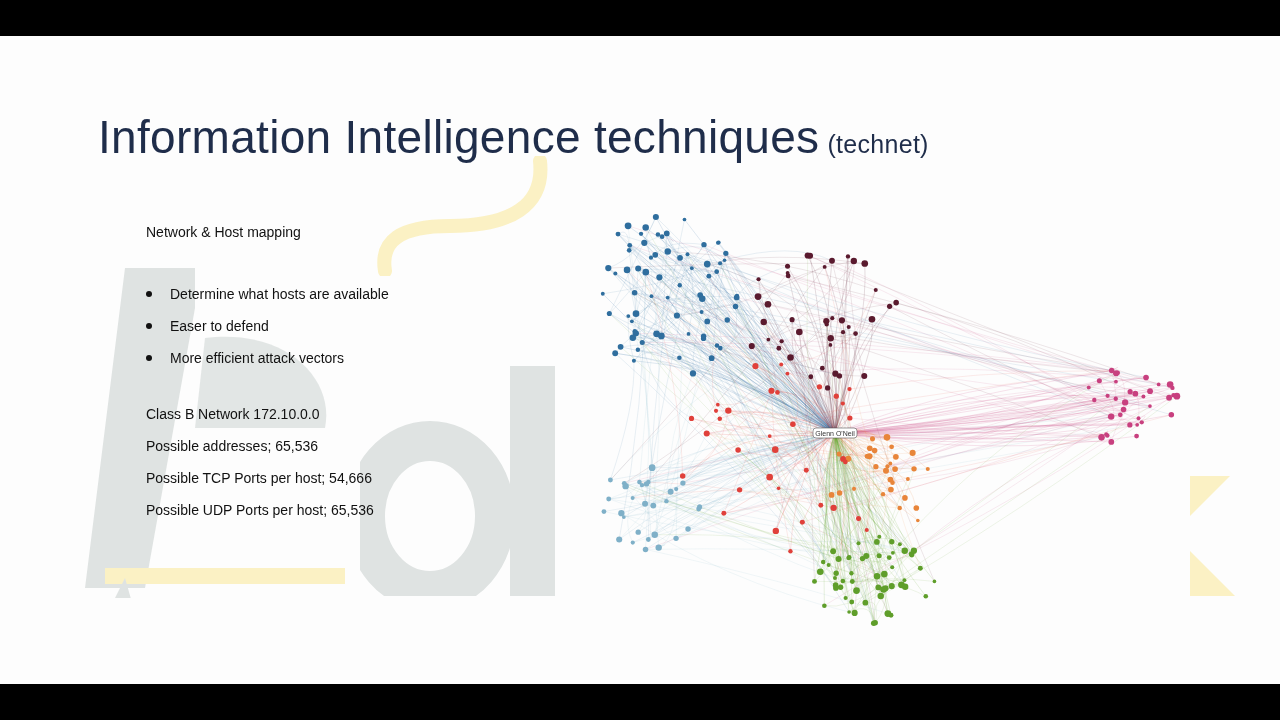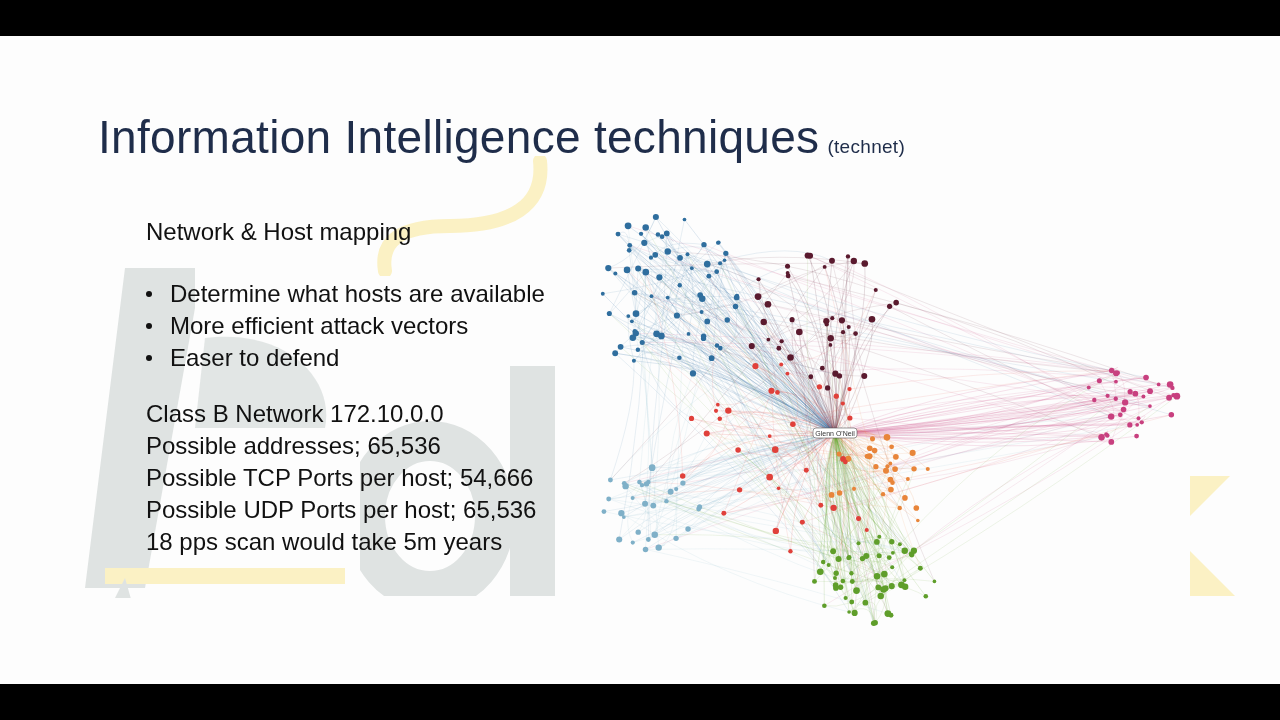--- a/index.html
+++ b/index.html
@@ -4,22 +4,22 @@
 <style>
   html,body{margin:0;padding:0;}
   body{width:1280px;height:720px;background:#000;position:relative;overflow:hidden;font-family:"Liberation Sans",sans-serif;}
   .slide{position:absolute;left:0;top:36px;width:1280px;height:648px;background:#fdfdfd;overflow:hidden;}
   .wm{position:absolute;}
   .wm-e{left:85px;top:232px;width:300px;height:330px;}
   .wm-d{left:360px;top:330px;width:200px;height:230px;}
   .wm-swirl{left:360px;top:120px;width:200px;height:120px;}
   .wm-k{left:1190px;top:440px;width:50px;height:125px;}
   .title{position:absolute;left:98px;top:74px;color:#1f2d4a;font-size:46px;letter-spacing:0.3px;white-space:nowrap;font-family:"Liberation Sans",sans-serif;font-weight:normal;}
-  .title .sub{font-size:19px;margin-left:8px;color:#1f2d4a;}
-  .content{position:absolute;left:146px;top:180px;color:#111;font-size:24px;line-height:32px;}
+  .title .sub{font-size:25px;margin-left:8px;color:#1f2d4a;}
+  .content{position:absolute;left:146px;top:180px;color:#111;font-size:14px;line-height:32px;}
   .heading{margin:0;}
   ul.bullets{list-style:none;margin:30px 0 0 0;padding:0;}
   ul.bullets li{position:relative;padding-left:24px;height:32px;}
   ul.bullets li .dot{position:absolute;left:0;top:13px;width:6px;height:6px;border-radius:50%;background:#111;}
   .facts{margin-top:24px;}
   .facts div{height:32px;}
   .graph{position:absolute;left:585px;top:165px;width:600px;height:430px;}
 </style>
 </head>
 <body>
@@ -45,29 +45,28 @@
   </svg>
 
   <div class="title">
     <span>Information Intelligence techniques</span><span class="sub">(technet)</span>
   </div>
 
   <div class="content">
     <div class="heading">Network &amp; Host mapping</div>
     <ul class="bullets">
       <li><span class="dot"></span><span>Determine what hosts are available</span></li>
+      <li><span class="dot"></span><span>Easer to defend</span></li>
       <li><span class="dot"></span><span>More efficient attack vectors</span></li>
-      <li><span class="dot"></span><span>Easer to defend</span></li>
     </ul>
     <div class="facts">
       <div>Class B Network 172.10.0.0</div>
       <div>Possible addresses; 65,536</div>
       <div>Possible TCP Ports per host; 54,666</div>
       <div>Possible UDP Ports per host; 65,536</div>
-      <div>18 pps scan would take 5m years</div>
     </div>
   </div>
 
   <svg class="graph" id="graph" viewBox="0 0 600 430">
       <g>
         <path d="M151.9673522804066,95.0280755166088 Q197.781197782424,159.46053840047972 250,232" stroke="#2f6e9e" stroke-opacity="0.25" fill="none" stroke-width="0.6"></path>
         <path d="M151.9673522804066,95.0280755166088 Q101.04695281477417,80.88566660085662 44.71794573453455,44.27480826530384" stroke="#2f6e9e" stroke-opacity="0.18" fill="none" stroke-width="0.6"></path>
         <path d="M151.9673522804066,95.0280755166088 Q208.41432693158077,252.9505126433444 280.3781001307053,401.7057106916037" stroke="#2f6e9e" stroke-opacity="0.18" fill="none" stroke-width="0.6"></path>
         <path d="M71.60133979136619,132.8236556665017 Q148.19725417681897,156.80417428840053 250,232" stroke="#2f6e9e" stroke-opacity="0.25" fill="none" stroke-width="0.6"></path>
         <path d="M72.92450477327576,33.481237199364216 Q168.8391709347757,156.61083420550563 250,232" stroke="#2f6e9e" stroke-opacity="0.25" fill="none" stroke-width="0.6"></path>

